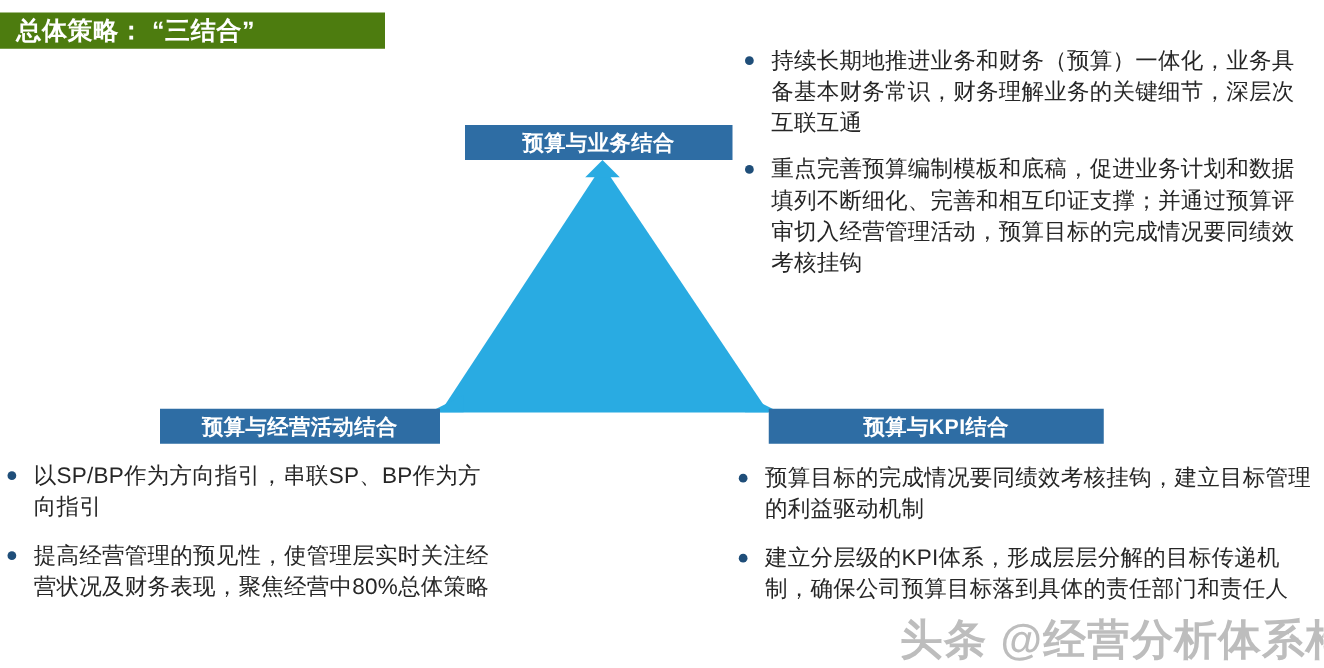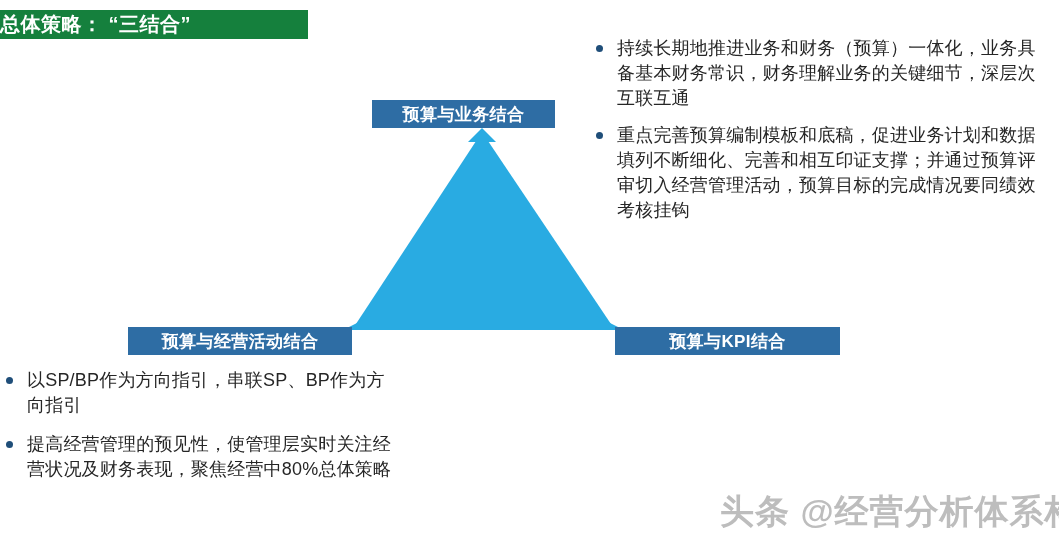--- a/index.html
+++ b/index.html
@@ -25,23 +25,24 @@
     overflow: hidden;
   }
 
   
   #title-banner {
     position: absolute;
     left: 0px;
     top: 10px;
     width: 308px;
     height: 29px;
-    background: #15803d;
+    background: #4d7c0f;
     display: flex;
     align-items: center;
+    padding-left: 13px;
   }
   #title-banner-text {
     color: #ffffff;
     font-size: 20px;
     font-weight: bold;
     letter-spacing: 0.5px;
     white-space: nowrap;
   }
 
   
@@ -67,33 +68,33 @@
     justify-content: center;
     color: #ffffff;
     font-size: 17px;
     font-weight: bold;
     letter-spacing: 0.4px;
     white-space: nowrap;
   }
   #box-top {
     left: 372px;
     top: 100px;
-    width: 183px;
+    width: 214px;
     height: 28px;
   }
   #box-bottom-left {
     left: 128px;
     top: 327px;
     width: 224px;
     height: 28px;
   }
   #box-bottom-right {
     left: 615px;
     top: 327px;
-    width: 225px;
+    width: 268px;
     height: 28px;
   }
 
   
   .bullet-block {
     position: absolute;
   }
   .bullet-item {
     display: flex;
     align-items: flex-start;
@@ -198,18 +199,28 @@
     <div class="bullet-item">
       <span class="bullet-dot"></span>
       <span class="bullet-text">以SP/BP作为方向指引，串联SP、BP作为方向指引</span>
     </div>
     <div class="bullet-item">
       <span class="bullet-dot"></span>
       <span class="bullet-text">提高经营管理的预见性，使管理层实时关注经营状况及财务表现，聚焦经营中80%总体策略</span>
     </div>
   </div>
 
+  <div class="bullet-block" id="bullets-bottom-right">
+    <div class="bullet-item">
+      <span class="bullet-dot"></span>
+      <span class="bullet-text">预算目标的完成情况要同绩效考核挂钩，建立目标管理的利益驱动机制</span>
+    </div>
+    <div class="bullet-item">
+      <span class="bullet-dot"></span>
+      <span class="bullet-text">建立分层级的KPI体系，形成层层分解的目标传递机制，确保公司预算目标落到具体的责任部门和责任人</span>
+    </div>
+  </div>
 
   <div id="watermark">
     <span>头条 @经营分析体系构建</span>
   </div>
 
 </div>
 
 </body></html>

